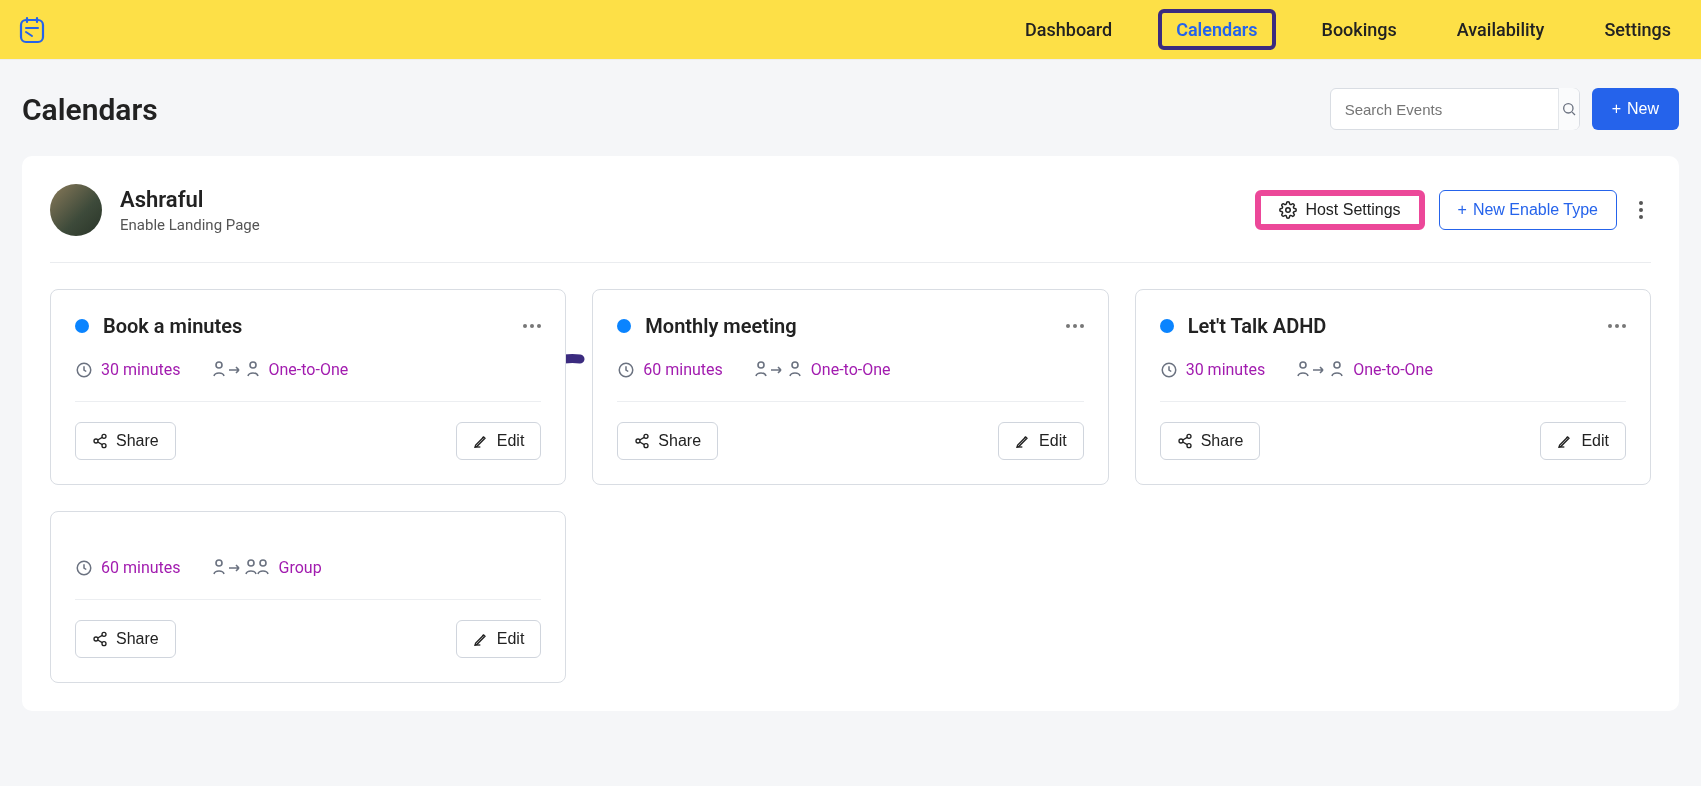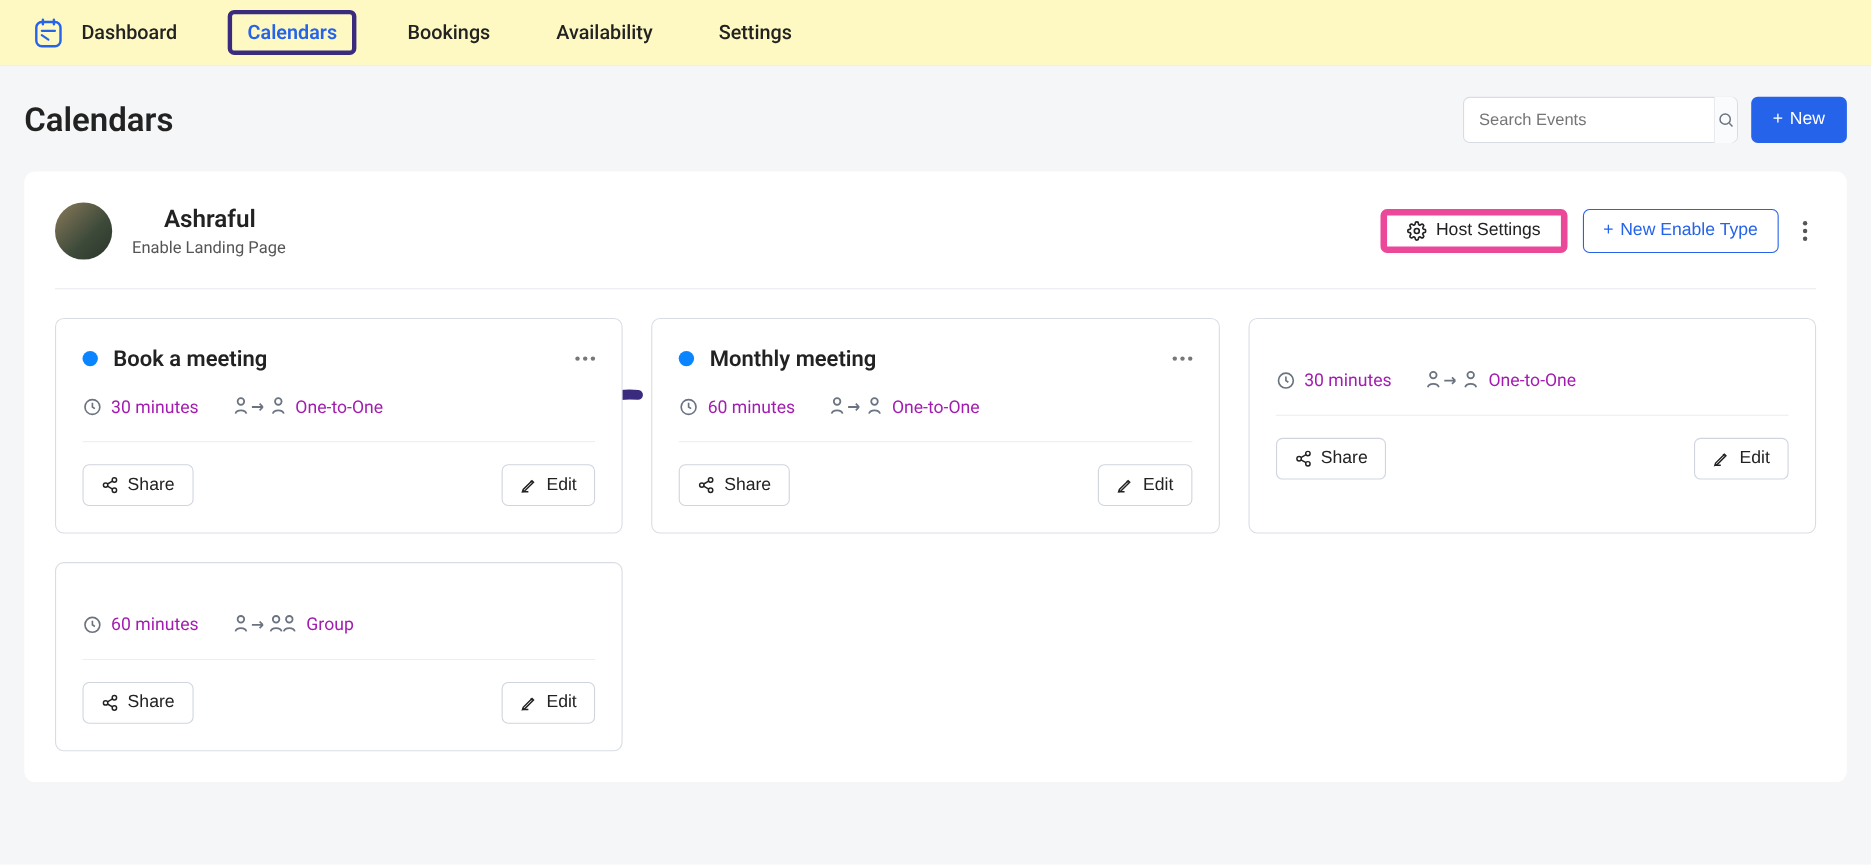--- a/index.html
+++ b/index.html
@@ -1,34 +1,34 @@
 <!DOCTYPE html>
 <html><head>
 <meta charset="utf-8">
 <style>
 * { margin: 0; padding: 0; box-sizing: border-box; }
 body { font-family: -apple-system, BlinkMacSystemFont, "Segoe UI", Roboto, sans-serif; background: #f5f6f8; color: #111; }
-.topbar { background: #fef9c3; height: 60px; display: flex; align-items: center; padding: 0 28px; border-bottom: 1px solid #eee; }
+.topbar { background: #fde047; height: 60px; display: flex; align-items: center; justify-content: space-between; padding: 0 16px; border-bottom: 1px solid #eee; }
 .logo { width: 32px; height: 32px; }
 .nav { display: flex; gap: 32px; align-items: center; }
 .nav a { text-decoration: none; color: #222; font-size: 18px; font-weight: 500; padding: 6px 14px; cursor: pointer; }
 .nav a.active { color: #2563eb; border: 4px solid #3b2b7f; border-radius: 6px; font-weight: 600; }
 .page { padding: 28px 22px; }
 .page-header { display: flex; align-items: center; justify-content: space-between; margin-bottom: 26px; }
 .page-title { font-size: 30px; font-weight: 600; color: #222; }
 .header-actions { display: flex; gap: 12px; align-items: center; }
 .search-wrap { display: flex; align-items: center; background: #fff; border: 1px solid #d9dde3; border-radius: 6px; height: 42px; width: 250px; }
 .search-wrap input { border: none; outline: none; flex: 1; padding: 0 14px; font-size: 15px; color: #333; background: transparent; }
 .search-btn { width: 42px; height: 42px; display: flex; align-items: center; justify-content: center; border-left: 1px solid #e3e6ea; background: #fafbfc; border-radius: 0 6px 6px 0; cursor: pointer; }
 .btn-primary { background: #2563eb; color: #fff; border: none; border-radius: 6px; height: 42px; padding: 0 20px; font-size: 16px; font-weight: 500; cursor: pointer; display: flex; align-items: center; gap: 6px; }
 .panel { background: #fff; border-radius: 10px; padding: 28px; }
 .host-row { display: flex; align-items: center; justify-content: space-between; padding-bottom: 26px; border-bottom: 1px solid #eaecef; }
 .host-left { display: flex; align-items: center; gap: 18px; }
 .avatar { width: 52px; height: 52px; border-radius: 50%; background: linear-gradient(135deg,#8a7a5a 0%, #3d4a3a 60%, #2a3528 100%); }
-.host-name { font-size: 22px; font-weight: 600; color: #222; margin-left: 29px; }
+.host-name { font-size: 22px; font-weight: 600; color: #222; }
 .host-sub { font-size: 15px; color: #555; margin-top: 4px; text-align: center; }
 .host-actions { display: flex; align-items: center; gap: 14px; }
 .btn-outline { background: #fff; border: 6px solid #ec4899; border-radius: 6px; height: 40px; padding: 0 18px; font-size: 16px; font-weight: 500; color: #222; cursor: pointer; display: flex; align-items: center; gap: 8px; }
 .btn-outline-blue { background: #fff; border: 1px solid #2563eb; color: #2563eb; border-radius: 6px; height: 40px; padding: 0 18px; font-size: 16px; font-weight: 500; cursor: pointer; display: flex; align-items: center; gap: 6px; }
 .kebab { width: 20px; height: 30px; display: flex; flex-direction: column; justify-content: center; align-items: center; gap: 3px; cursor: pointer; }
 .kebab span { width: 4px; height: 4px; background: #555; border-radius: 50%; }
 .cards { display: grid; grid-template-columns: repeat(3, 1fr); gap: 26px; margin-top: 26px; position: relative; }
 .card { background: #fff; border: 1px solid #d9dde3; border-radius: 8px; padding: 24px; position: relative; }
 .card-top { display: flex; align-items: center; justify-content: space-between; }
 .card-title { display: flex; align-items: center; gap: 14px; font-size: 20px; font-weight: 600; color: #222; }
@@ -131,21 +131,21 @@
         <svg width="130" height="100" viewBox="0 0 130 100" fill="none">
           <path d="M120 10 C 100 8, 55 15, 40 60" stroke="#3b2b7f" stroke-width="9" stroke-linecap="round" fill="none"></path>
           <path d="M28 50 L38 80 L58 60 Z" fill="#3b2b7f"></path>
         </svg>
       </span>
 
       <div class="card">
         <div class="card-top">
           <div class="card-title">
             <span class="dot"></span>
-            <span>Book a meeting</span>
+            <span>Book a minutes</span>
           </div>
           <div class="hdots">
               <span></span>
               <span></span>
               <span></span>
             </div>
         </div>
         <div class="card-meta">
           <div class="meta-item">
             <span class="icon">
@@ -248,20 +248,31 @@
                   <path d="M3 21l3-1 12-12-2-2L4 18l-1 3zM14 6l2 2"></path>
                   <path d="M3 21h8"></path>
                 </svg>
               </span>
             <span>Edit</span>
           </button>
         </div>
       </div>
 
       <div class="card">
+        <div class="card-top">
+          <div class="card-title">
+            <span class="dot"></span>
+            <span>Let't Talk ADHD</span>
+          </div>
+          <div class="hdots">
+              <span></span>
+              <span></span>
+              <span></span>
+            </div>
+        </div>
         <div class="card-meta">
           <div class="meta-item">
             <span class="icon">
                 <svg width="18" height="18" viewBox="0 0 24 24" fill="none" stroke="#6b7280" stroke-width="2">
                   <circle cx="12" cy="12" r="9"></circle>
                   <path d="M12 7v5l3 2"></path>
                 </svg>
               </span>
             <span>30 minutes</span>
           </div>

